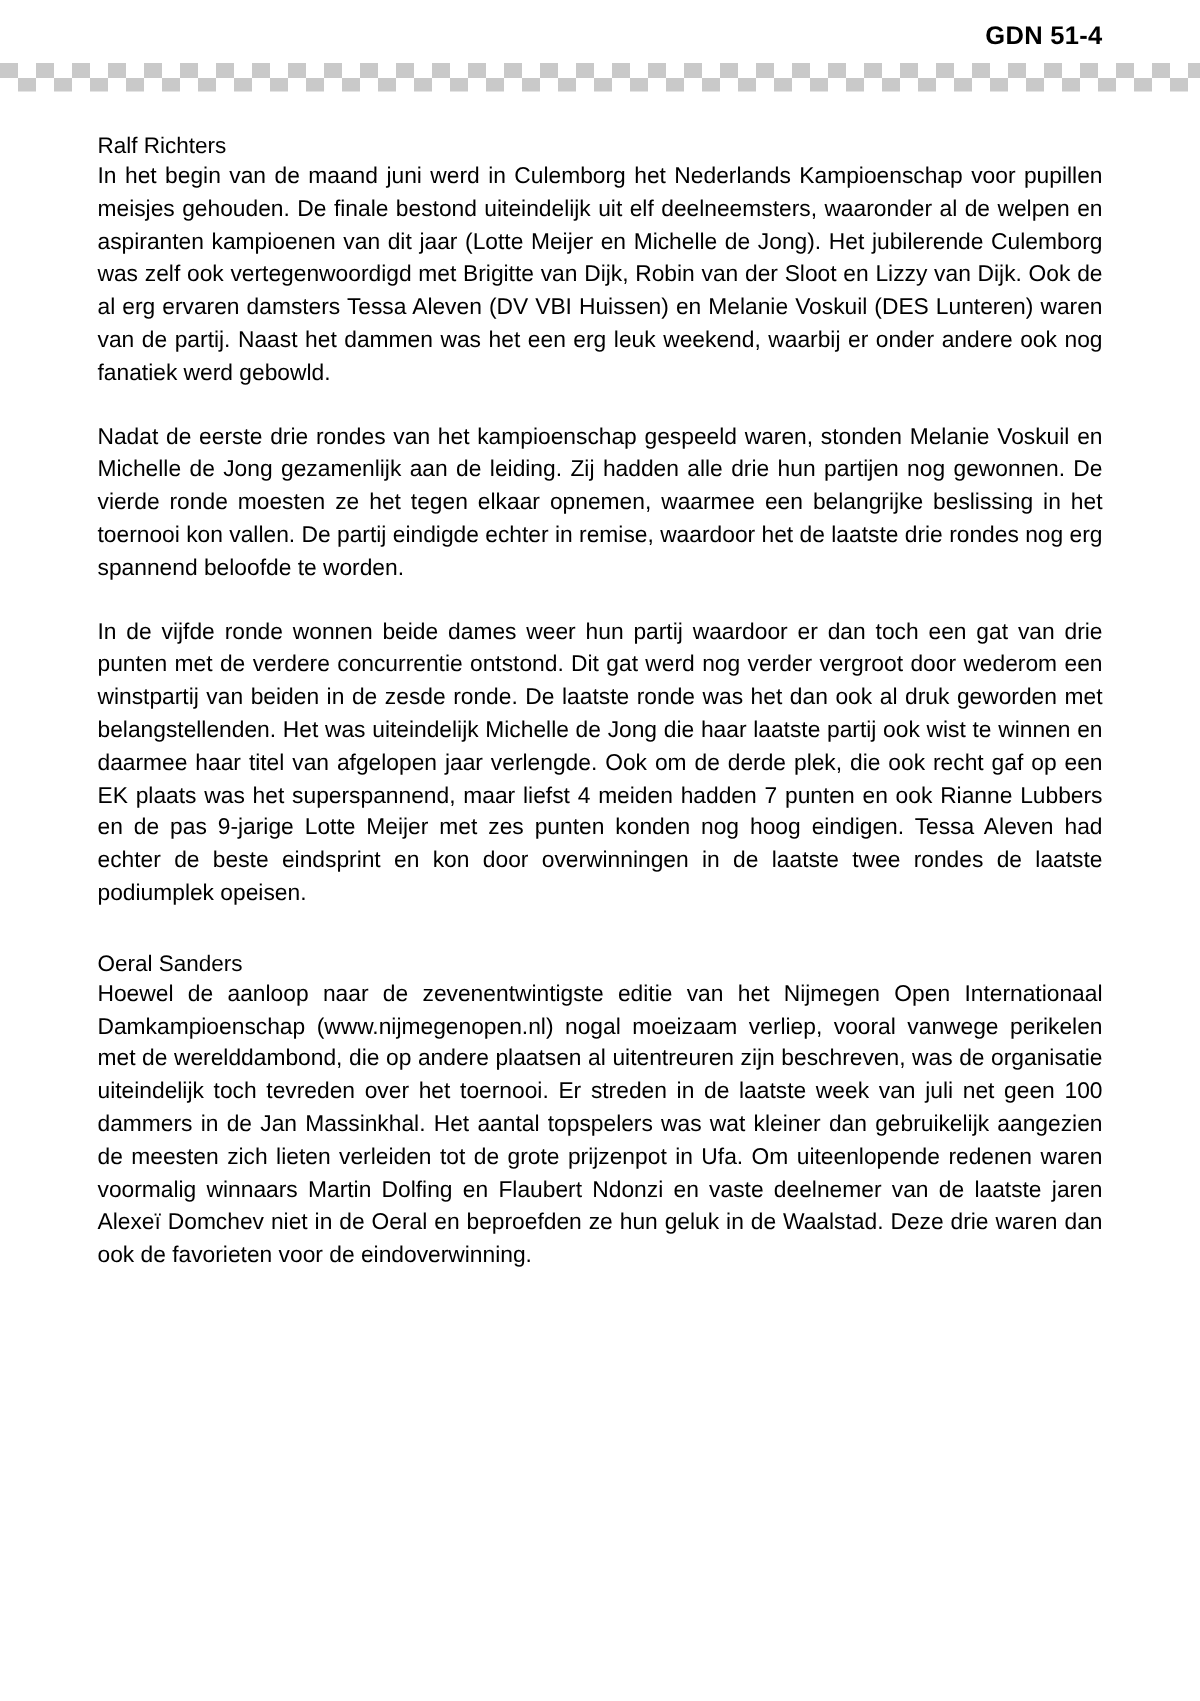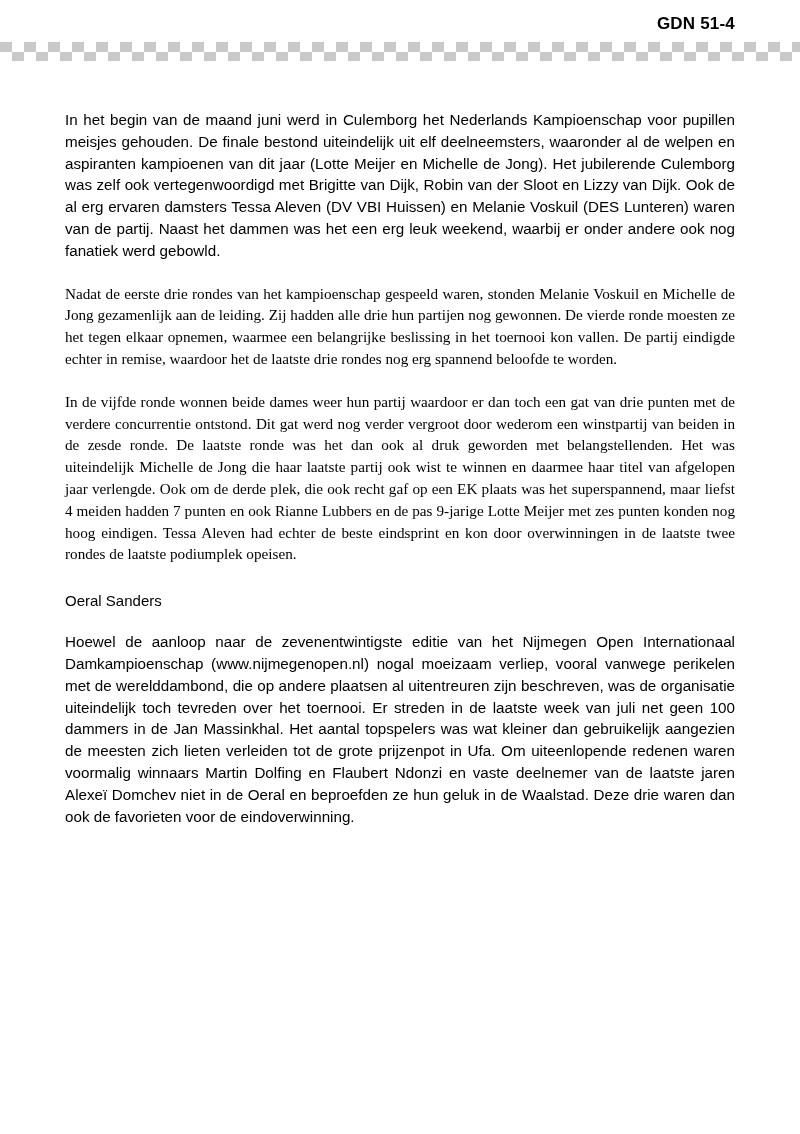--- a/index.html
+++ b/index.html
@@ -84,24 +84,22 @@
     font-size: 15.2px;
     line-height: 21.8px;
     text-align: justify;
     margin: 0;
     word-spacing: 0px;
     -webkit-hyphens: none;
     hyphens: none;
   }
   p.body-text + p.body-text {
     margin-top: 21px;
-    font-family: Liberation Serif, serif;
   }
   .paras-wrap {
-    margin-top: 21px;
   }
 
   
   .page-number {
     position: absolute;
     bottom: 30px;
     left: 0;
     width: 735px;
     text-align: right;
     font-size: 15px;
@@ -113,20 +111,21 @@
 
 <div class="page">
 
   <div class="running-head">GDN 51-4</div>
 
   <div class="checker-rule"></div>
 
   <div class="content">
 
     <div class="article">
+      <div class="byline">Ralf Richters</div>
       <div class="paras-wrap">
         <p class="body-text">In het begin van de maand juni werd in Culemborg het Nederlands Kampioenschap voor pupillen meisjes gehouden.  De finale bestond uiteindelijk uit elf deelneemsters, waaronder al de welpen en aspiranten kampioenen van dit jaar (Lotte Meijer en Michelle de Jong). Het jubilerende Culemborg was zelf ook vertegenwoordigd met Brigitte van Dijk, Robin van der Sloot en Lizzy van Dijk. Ook de al erg ervaren damsters Tessa Aleven (DV VBI Huissen) en Melanie Voskuil (DES Lunteren) waren van de partij. Naast het dammen was het een erg leuk weekend, waarbij er onder andere ook nog fanatiek werd gebowld.</p>
         <p class="body-text">Nadat de eerste drie rondes van het kampioenschap gespeeld waren, stonden Melanie Voskuil en Michelle de Jong gezamenlijk aan de leiding. Zij hadden alle drie hun partijen nog gewonnen. De vierde ronde moesten ze het tegen elkaar opnemen, waarmee een belangrijke beslissing in het toernooi kon vallen. De partij eindigde echter in remise, waardoor het de laatste drie rondes nog erg spannend beloofde te worden.</p>
         <p class="body-text">In de vijfde ronde wonnen beide dames weer hun partij waardoor er dan toch een gat van drie punten met de verdere concurrentie ontstond. Dit gat werd nog verder vergroot door wederom een winstpartij van beiden in de zesde ronde. De laatste ronde was het dan ook al druk geworden met belangstellenden. Het was uiteindelijk Michelle de Jong die haar laatste partij ook wist te winnen en daarmee haar titel van afgelopen jaar verlengde. Ook om de derde plek, die ook recht gaf op een EK plaats was het superspannend, maar liefst 4 meiden hadden 7 punten en ook Rianne Lubbers en de pas 9-jarige Lotte Meijer met zes punten konden nog hoog eindigen. Tessa Aleven had echter de beste eindsprint en kon door overwinningen in de laatste twee rondes de laatste podiumplek opeisen.</p>
       </div>
     </div>
 
     <div class="article">
       <div class="byline">Oeral Sanders</div>
       <div class="paras-wrap">

